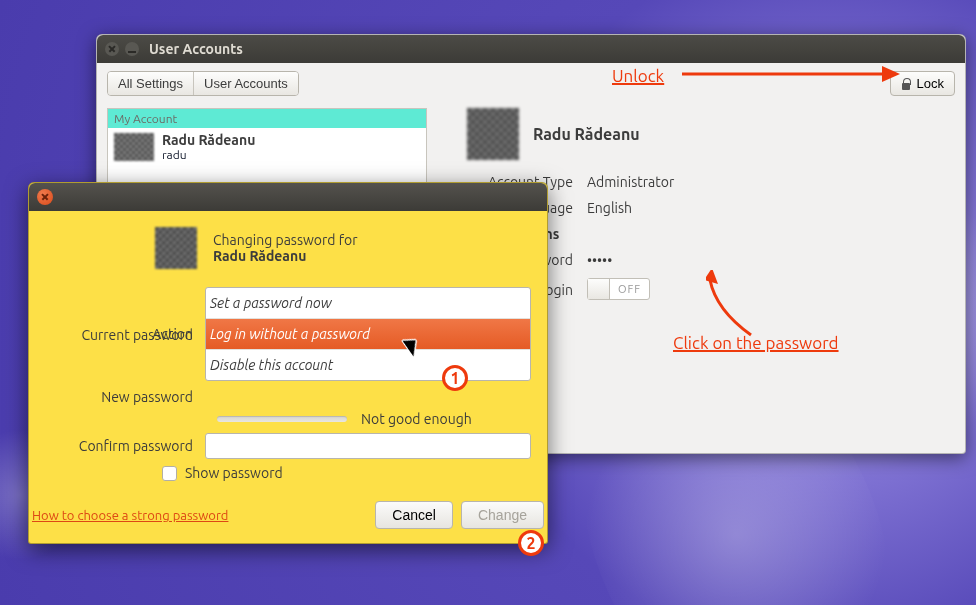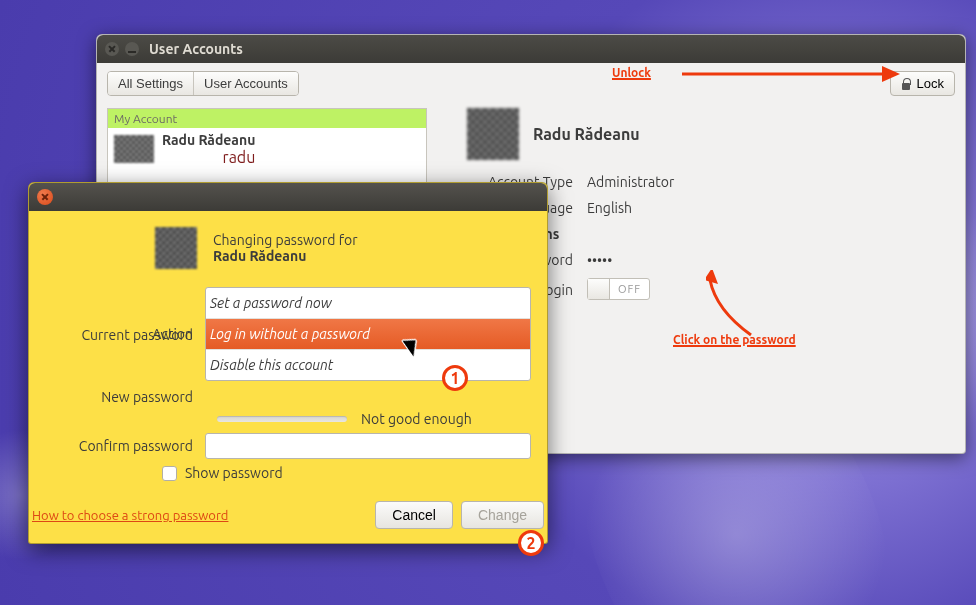--- a/index.html
+++ b/index.html
@@ -77,38 +77,38 @@
   .lock-icon::before{ content:""; position:absolute; left:1px; top:5px; width:8px; height:7px; background:#555; border-radius:1px; }
   .lock-icon::after{ content:""; position:absolute; left:2px; top:0; width:6px; height:6px; border:1.5px solid #555; border-bottom:none; border-radius:4px 4px 0 0; }
 
   .ua-main { display:flex; margin-top:12px; }
   .account-list {
     width:320px; border:1px solid #c8c5bd; background:#fff;
     height:auto;
   }
   .account-list .group-label {
     padding:3px 6px; color:#6c6a65; font-size:12px;
-    background:#bef264;
+    background:#5eead4;
   }
   .account-row {
     display:flex; align-items:center; padding:4px 6px; gap:8px;
     background:#fff;
   }
   .avatar-sm {
     width:40px; height:28px;
     background:
       linear-gradient(45deg,#7a7a7a 25%,transparent 25%) 0 0/6px 6px,
       linear-gradient(45deg,transparent 75%,#7a7a7a 75%) 0 0/6px 6px,
       linear-gradient(45deg,transparent 75%,#7a7a7a 75%) 3px 3px/6px 6px,
       linear-gradient(45deg,#7a7a7a 25%,transparent 25%) 3px 3px/6px 6px,
       #555;
     filter:blur(1.2px);
   }
   .account-row .name{ font-weight:bold; }
-  .account-row .uname{ font-size:16px; color:#7f1d1d;text-align:right; }
+  .account-row .uname{ font-size:12px; color:#0f172a; }
 
   .details {
     flex:1; padding:0 0 0 40px;
   }
   .details-header{ display:flex; align-items:center; gap:14px; margin-bottom:14px; }
   .avatar-lg{
     width:52px; height:52px;
     background:
       linear-gradient(45deg,#6f6f6f 25%,transparent 25%) 0 0/8px 8px,
       linear-gradient(45deg,transparent 75%,#6f6f6f 75%) 0 0/8px 8px,
@@ -210,21 +210,21 @@
   .pw-footer .spacer{flex:1;}
   .btn{
     border:1px solid #b8b5ac; border-radius:4px;
     background:linear-gradient(to bottom,#fbfbfa,#e7e5e0);
     padding:5px 16px; font-size:14px; cursor:pointer;
     margin-left:8px;
   }
   .btn.disabled{ color:#a6a39b; }
 
   
-  .annot{ position:absolute; color:#ee3a0d; font-weight:bold; font-size:12px; z-index:20; pointer-events:none; }
+  .annot{ position:absolute; color:#ee3a0d; font-weight:normal; font-size:17px; z-index:20; pointer-events:none; }
   .annot.under{ text-decoration:underline; text-decoration-thickness:2px; }
   .numcircle{
     position:absolute; width:26px; height:26px; border-radius:50%;
     border:3px solid #ee3a0d; background:#fff; color:#ee3a0d;
     display:flex; align-items:center; justify-content:center;
     font-weight:bold; font-size:16px; z-index:20;
   }
   .arrow{ position:absolute; z-index:19; pointer-events:none; }
   .cursor{
     position:absolute; width:14px; height:20px; z-index:18; pointer-events:none;

